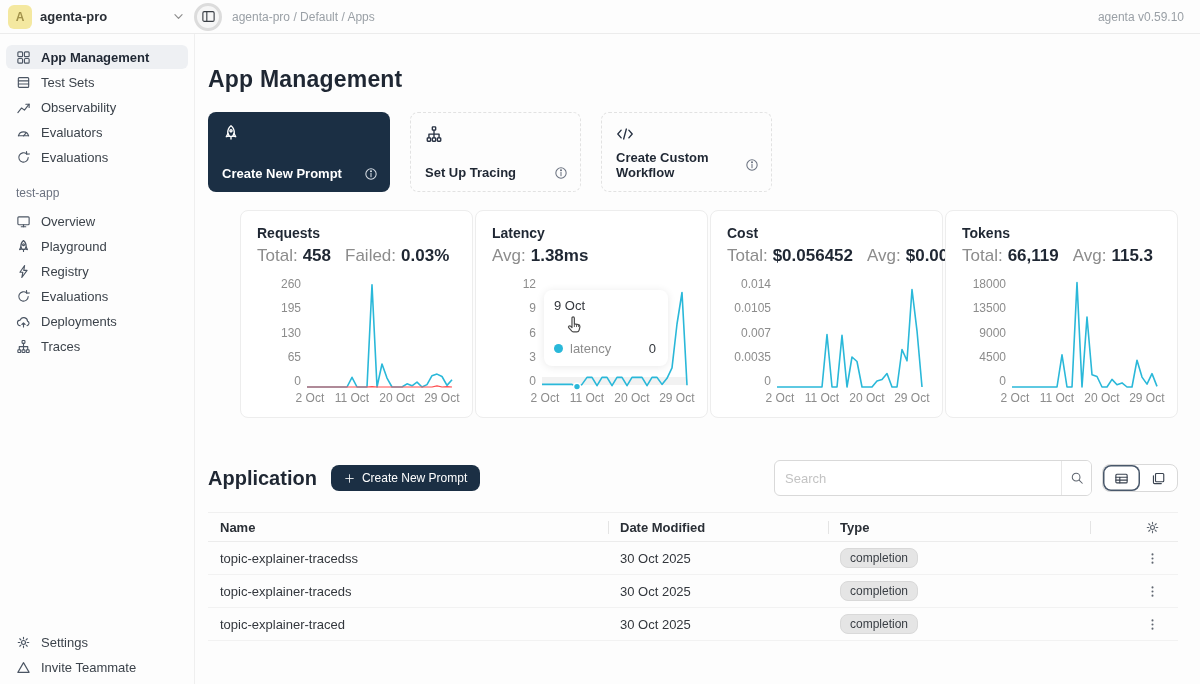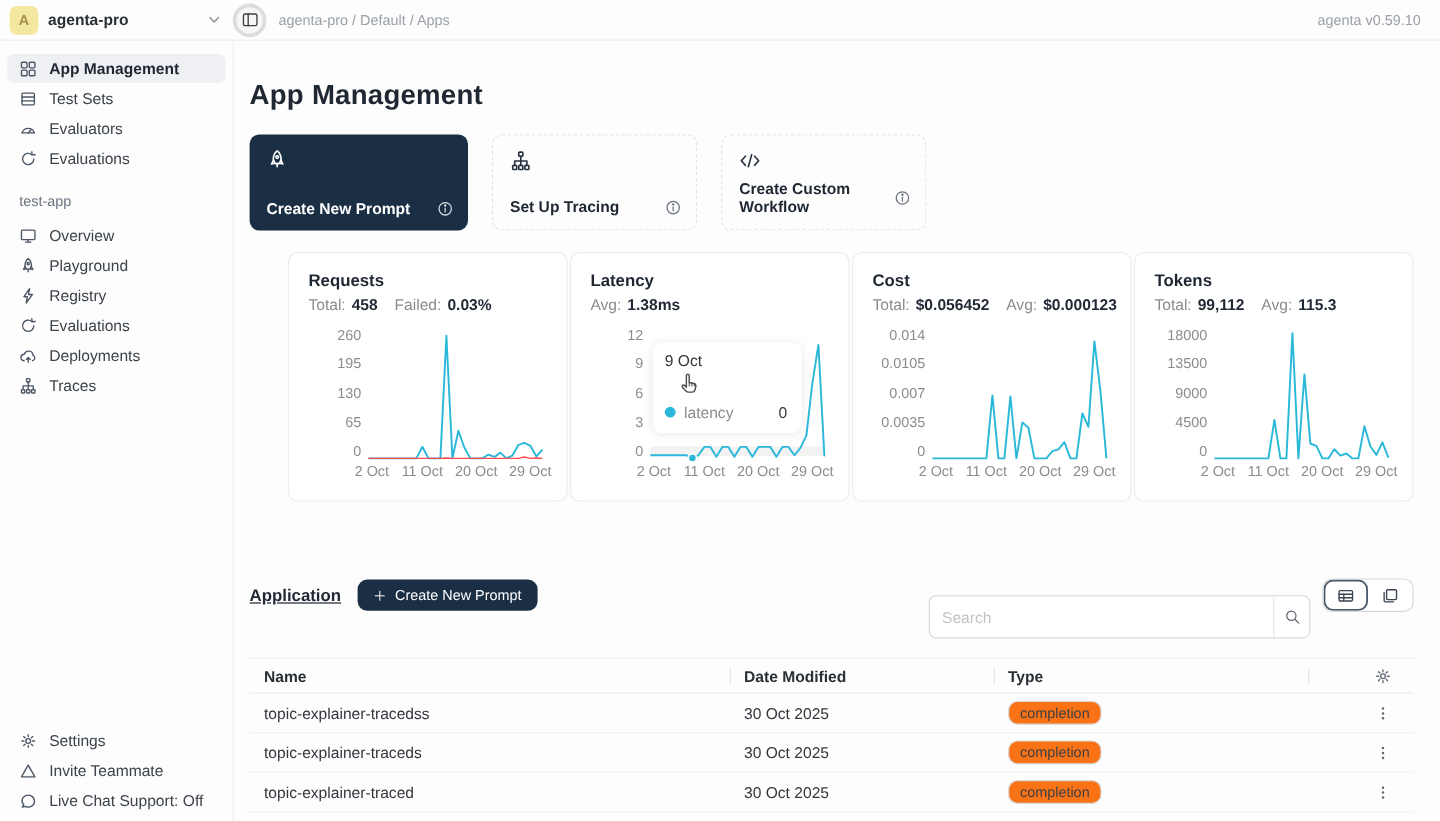--- a/index.html
+++ b/index.html
@@ -44,21 +44,21 @@
   .gs-card.light .gs-info { color:#6b7280; }
   .gs-card .gs-top .icn svg { width:18px; height:18px; }
   .gs-bottom { position:absolute; left:14px; right:12px; bottom:11px; display:flex; align-items:center; font-size:13px; font-weight:600; }
   .gs-info { margin-left:auto; display:flex; }
   .gs-info svg { width:14px; height:14px; }
 
   
   .stats-row { display:flex; gap:2px; margin-top:18px;padding-left:32px; }
   .stat-card { width:233px; height:208px; background:#fff; border:1px solid #ededed; border-radius:8px; padding:14px 16px; }
   .stat-title { font-size:14px; font-weight:700; color:#1f2733; }
-  .stat-metrics { margin-top:5px; display:flex; gap:14px; font-size:13px; }
+  .stat-metrics { margin-top:5px; display:flex; gap:14px; font-size:17px; }
   .stat-metrics .m { display:flex; gap:5px; }
   .stat-metrics .m-label { color:#8c8c8c; }
   .stat-metrics .m-value { color:#1f2733; font-weight:700; }
   .chart-row { margin-top:16px; display:flex; gap:6px; }
   .y-ticks { width:44px; height:111px; display:flex; flex-direction:column; justify-content:space-between; align-items:flex-end; font-size:12px; color:#8c8c8c; transform:translateY(-5px); }
   .plot { position:relative; width:145px; height:105px; }
   .plot-svg { position:absolute; inset:0; overflow:visible; }
   .x-ticks { position:absolute; top:109px; left:0; right:0; height:14px; font-size:12px; color:#8c8c8c; }
   .x-ticks span { position:absolute; transform:translateX(-50%); white-space:nowrap; }
 
@@ -66,42 +66,42 @@
   .chart-tooltip { position:absolute; left:2px; top:8px; width:124px; background:#fff; border-radius:8px; box-shadow:0 1px 8px rgba(0,0,0,.09); padding:8px 10px 10px; z-index:3; }
   .tt-date { font-size:13px; color:#33373d; }
   .tt-row { display:flex; align-items:center; margin-top:28px; font-size:13px; }
   .tt-dot { width:9px; height:9px; border-radius:50%; flex:0 0 9px; }
   .tt-name { margin-left:7px; color:#8c8c8c; }
   .tt-value { margin-left:auto; color:#33373d; padding-right:2px; }
   .hand-cursor { position:absolute; left:20px; top:24px; width:22px; height:22px; z-index:4; }
 
   
   .app-head { display:flex; align-items:center; gap:14px; margin-top:42px; }
-  .app-title { font-size:14px; font-weight:700; color:#1f2733;text-decoration:underline; }
+  .app-title { font-size:20px; font-weight:700; color:#1f2733; }
   .create-btn { display:flex; align-items:center; gap:7px; height:26px; padding:0 13px; background:#1b2f44; color:#fff; border:none; border-radius:8px; font-size:12px; font-family:inherit; cursor:pointer; }
   .create-btn .icn svg { width:11px; height:11px; }
   .head-right { margin-left:auto; display:flex; align-items:center; gap:10px; }
-  .search-box { width:318px; height:36px; border:1px solid #d9d9d9; border-radius:6px; background:#fff; display:flex; align-items:center; overflow:hidden;margin-top:36px; }
+  .search-box { width:318px; height:36px; border:1px solid #d9d9d9; border-radius:6px; background:#fff; display:flex; align-items:center; overflow:hidden; }
   .search-box input { flex:1; border:none; outline:none; padding:0 10px; font-size:13px; font-family:inherit; color:#333; background:transparent; }
   .search-box input::placeholder { color:#c3c3c3; }
   .search-btn { width:30px; height:100%; border:none; border-left:1px solid #e7e7e7; background:#fff; color:#5f6670; display:flex; align-items:center; justify-content:center; cursor:pointer; }
   .search-btn svg { width:14px; height:14px; }
   .segmented { display:flex; height:28px; border:1px solid #d9d9d9; border-radius:8px; background:#fff; }
   .seg-btn { width:37px; border:none; background:transparent; display:flex; align-items:center; justify-content:center; color:#3a4350; cursor:pointer; border-radius:8px; }
   .seg-btn.selected { box-shadow:inset 0 0 0 1.5px #49586b; }
   .seg-btn svg { width:15px; height:15px; }
 
   
   .apps-table { width:970px; margin-top:16px; border-collapse:collapse; table-layout:fixed; }
   .apps-table col.c-name { width:400px; } .apps-table col.c-date { width:220px; }
   .apps-table col.c-type { width:262px; } .apps-table col.c-act { width:88px; }
   .apps-table th { position:relative; text-align:left; font-size:13px; font-weight:700; color:#2a2f36; height:29px; padding:0 12px; border-top:1px solid #f0f0f0; border-bottom:1px solid #ececec; }
   .apps-table th + th::before { content:""; position:absolute; left:0; top:8px; height:13px; width:1px; background:#e4e4e4; }
   .apps-table td { font-size:13px; color:#33373d; height:33px; padding:0 12px; border-bottom:1px solid #f2f2f2; }
-  .type-badge { display:inline-block; border:1px solid #d9d9d9; border-radius:8px; background:#f97316; padding:2px 9px; font-size:12px; color:#3a3f45; }
+  .type-badge { display:inline-block; border:1px solid #d9d9d9; border-radius:8px; background:#e5e5e5; padding:2px 9px; font-size:12px; color:#3a3f45; }
   .th-gear, .td-dots { display:flex; justify-content:flex-end; padding-right:6px; color:#5f6670; }
   .th-gear svg, .td-dots svg { width:15px; height:15px; cursor:pointer; }
 </style>
 </head>
 <body>
 
 <div class="app">
 
   <header class="topbar">
     <div class="ws">
@@ -144,20 +144,29 @@
               <rect x="2.5" y="2.8" width="11" height="10.4" rx="1"></rect>
               <line x1="2.5" y1="6.2" x2="13.5" y2="6.2"></line>
               <line x1="2.5" y1="9.6" x2="13.5" y2="9.6"></line>
             </svg>
           </span>
           <span>Test Sets</span>
         </div>
         <div class="side-item">
           <span class="icn">
             <svg viewBox="0 0 16 16" fill="none" stroke="currentColor" stroke-width="1.2" stroke-linecap="round" stroke-linejoin="round">
+              <polyline points="2,13.5 6,8.5 9,10.8 14,4.5"></polyline>
+              <polyline points="10.5,4.5 14,4.5 14,8"></polyline>
+            </svg>
+          </span>
+          <span>Observability</span>
+        </div>
+        <div class="side-item">
+          <span class="icn">
+            <svg viewBox="0 0 16 16" fill="none" stroke="currentColor" stroke-width="1.2" stroke-linecap="round" stroke-linejoin="round">
               <path d="M2.6 11.5a5.6 5.6 0 0 1 10.8 0"></path>
               <line x1="8" y1="11.5" x2="10.6" y2="8.6"></line>
               <line x1="2.6" y1="11.5" x2="13.4" y2="11.5"></line>
             </svg>
           </span>
           <span>Evaluators</span>
         </div>
         <div class="side-item">
           <span class="icn">
             <svg viewBox="0 0 16 16" fill="none" stroke="currentColor" stroke-width="1.2" stroke-linecap="round" stroke-linejoin="round">
@@ -240,28 +249,20 @@
           </span>
           <span>Settings</span>
         </div>
         <div class="side-item">
           <span class="icn">
             <svg viewBox="0 0 16 16" fill="none" stroke="currentColor" stroke-width="1.2" stroke-linecap="round" stroke-linejoin="round">
               <path d="M8 2.8 14 13.2H2z"></path>
             </svg>
           </span>
           <span>Invite Teammate</span>
-        </div>
-        <div class="side-item">
-          <span class="icn">
-            <svg viewBox="0 0 16 16" fill="none" stroke="currentColor" stroke-width="1.2" stroke-linecap="round" stroke-linejoin="round">
-              <path d="M13.5 7.8a5.5 5 0 1 0-9.4 3.5L2.8 13.4l2.6-.6a5.5 5 0 0 0 8.1-5z"></path>
-            </svg>
-          </span>
-          <span>Live Chat Support: Off</span>
         </div>
       </div>
   </aside>
 
   <main class="main">
     <h1 class="page-title">App Management</h1>
     <div class="gs-row" id="gs-row">
         <div class="gs-card dark">
           <div class="gs-top"><span class="icn"><svg viewBox="0 0 16 16" fill="none" stroke="currentColor" stroke-width="1.2" stroke-linecap="round" stroke-linejoin="round">
                 <path d="M8 1.6c1.9 1.5 2.9 3.9 2.9 6.3L9.5 11h-3L5.1 7.9c0-2.4 1-4.8 2.9-6.3z"></path>
@@ -425,21 +426,21 @@
                 <span style="left: 93%;">29 Oct</span>
               </div>
             </div>
           </div>
         </div>
         <div class="stat-card">
           <div class="stat-title">Tokens</div>
           <div class="stat-metrics">
             <span class="m">
               <span class="m-label">Total:</span>
-              <span class="m-value">99,112</span>
+              <span class="m-value">66,119</span>
             </span>
             <span class="m">
               <span class="m-label">Avg:</span>
               <span class="m-value">115.3</span>
             </span>
           </div>
           <div class="chart-row">
             <div class="y-ticks">
               <span>18000</span>
               <span>13500</span>

